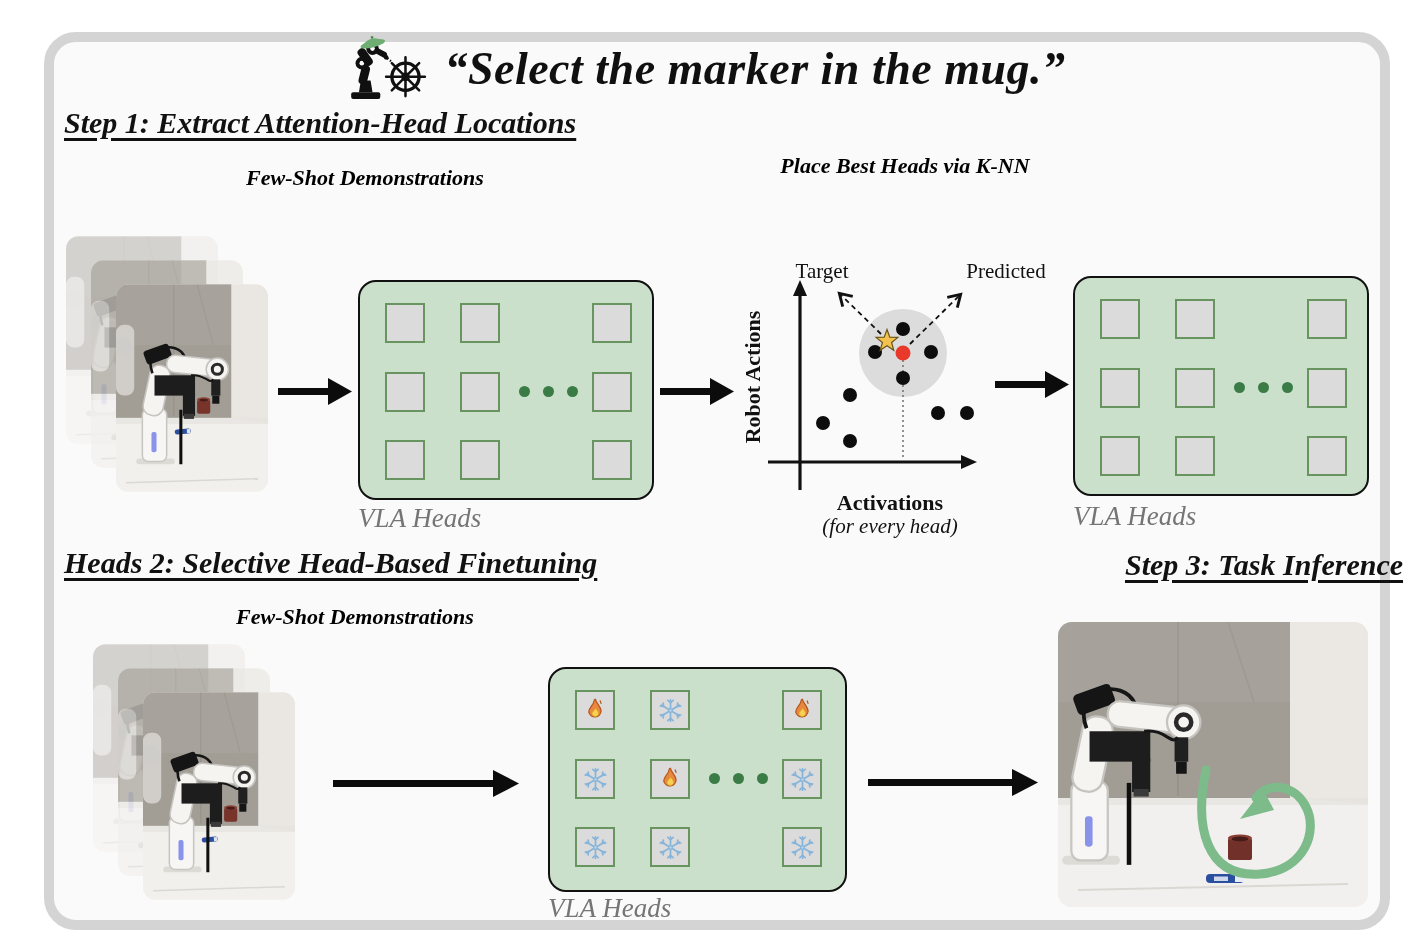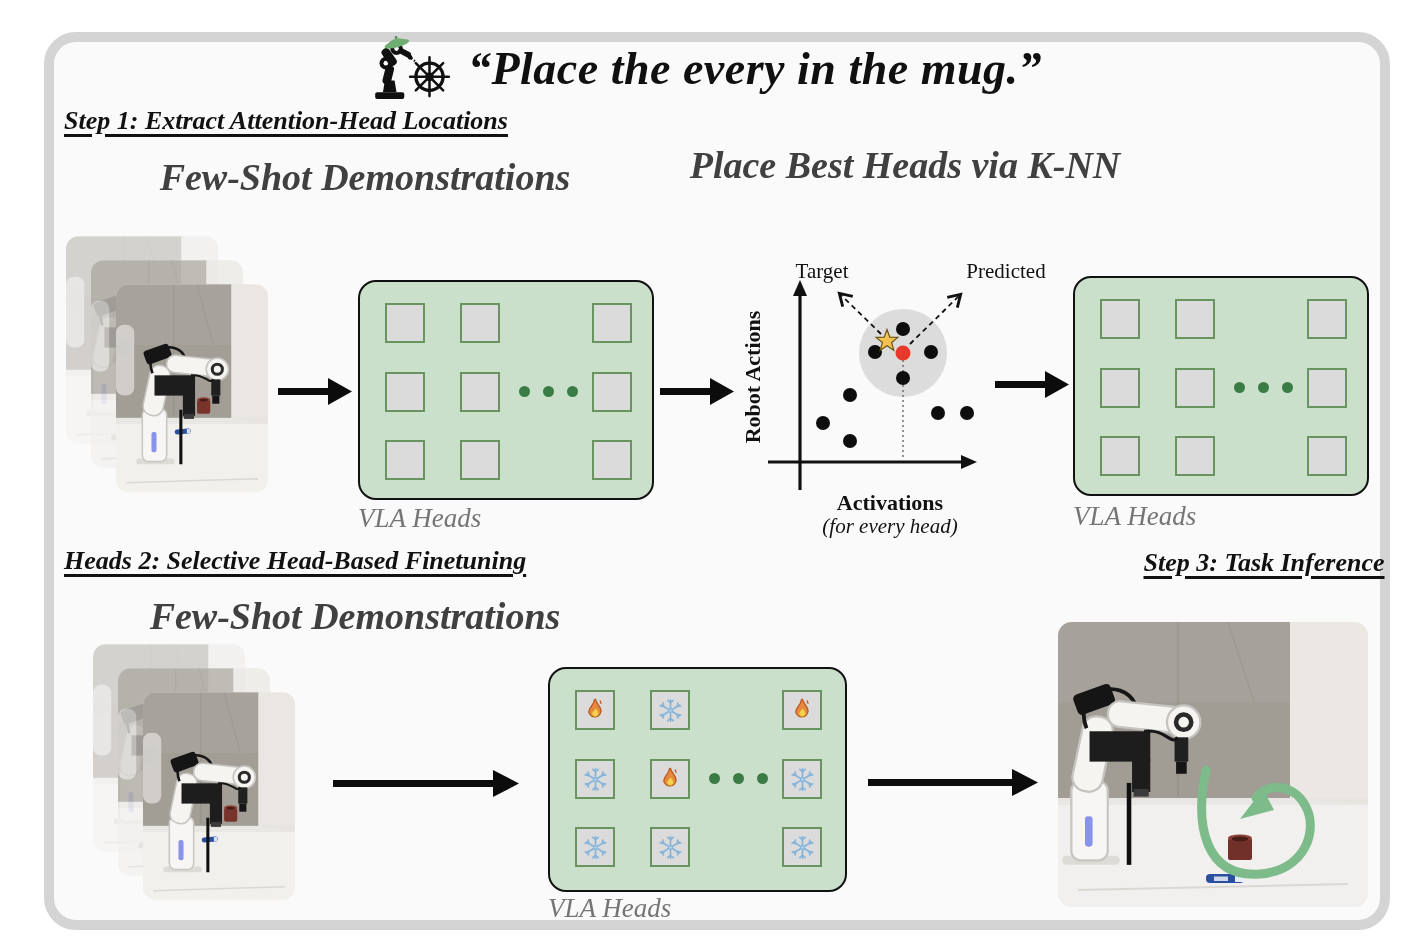--- a/index.html
+++ b/index.html
@@ -5,23 +5,23 @@
   html,body{margin:0;padding:0;background:#ffffff;width:1412px;height:950px;overflow:hidden;
     font-family:"Liberation Serif",serif;}
   .stage{position:relative;width:1412px;height:950px;}
   .frame{position:absolute;left:44px;top:32px;width:1346px;height:898px;box-sizing:border-box;
     border:10px solid #d4d4d4;border-radius:32px;background:#fbfafa;}
   
   .title-row{position:absolute;left:0;top:36px;width:1412px;display:flex;justify-content:center;
     align-items:center;gap:12px;}
   .title-text{font-size:46px;font-weight:bold;font-style:italic;color:#101010;letter-spacing:.5px;}
   
-  .step-heading{position:absolute;font-size:26px;font-weight:bold;font-style:italic;color:#111;
+  .step-heading{position:absolute;font-size:30px;font-weight:bold;font-style:italic;color:#111;
     text-decoration:underline;text-decoration-thickness:2.5px;text-underline-offset:5px;white-space:nowrap;}
-  .subtitle{position:absolute;font-size:38px;font-weight:bold;font-style:italic;color:#404040;
+  .subtitle{position:absolute;font-size:22px;font-weight:bold;font-style:italic;color:#000000;
     text-align:center;line-height:37px;}
   
   .photo-stack{position:absolute;}
   .photo-layer{position:absolute;width:152px;height:208px;border-radius:13px;overflow:hidden;}
   .photo-layer svg{display:block;width:152px;height:208px;}
   .op1{opacity:.45}.op2{opacity:.68}.op3{opacity:1}
   .task-photo{position:absolute;left:1058px;top:622px;width:310px;height:285px;border-radius:14px;
     overflow:hidden;}
   .task-photo svg{display:block;width:310px;height:285px;}
   
@@ -155,21 +155,21 @@
         <rect x="28" y="12" width="14" height="6" rx="3" transform="rotate(28 30 15)"></rect>
         <circle cx="40" cy="22" r="2.4"></circle>
         <path d="M40,22 l5,4" stroke="#101010" stroke-width="2.4" stroke-dasharray="3 2" fill="none"></path>
       </g>
       <g transform="rotate(-15 26 7)">
         <path d="M14,8 Q26,-3 38,8 Z" fill="#6fae73"></path>
         <ellipse cx="26" cy="8.2" rx="13" ry="3.6" fill="#6fae73"></ellipse>
         <circle cx="27" cy="1.5" r="1.4" fill="#4f8a55"></circle>
       </g>
     </svg>
-    <div class="title-text">“Place the every in the mug.”</div>
+    <div class="title-text">“Select the marker in the mug.”</div>
   </div>
 
   <div class="step-heading" style="left:64px;top:106px;">Step 1: Extract Attention-Head Locations</div>
   <div class="subtitle" style="left:150px;top:159px;width:430px;">Few-Shot Demonstrations</div>
   <div class="subtitle" style="left:655px;top:147px;width:500px;">
     <div>Place Best Heads via K-NN</div>
   </div>
 
   <div class="photo-stack" style="left:66px;top:236px;width:206px;height:256px;">
     <div class="photo-layer op1" style="left:0;top:0;">

